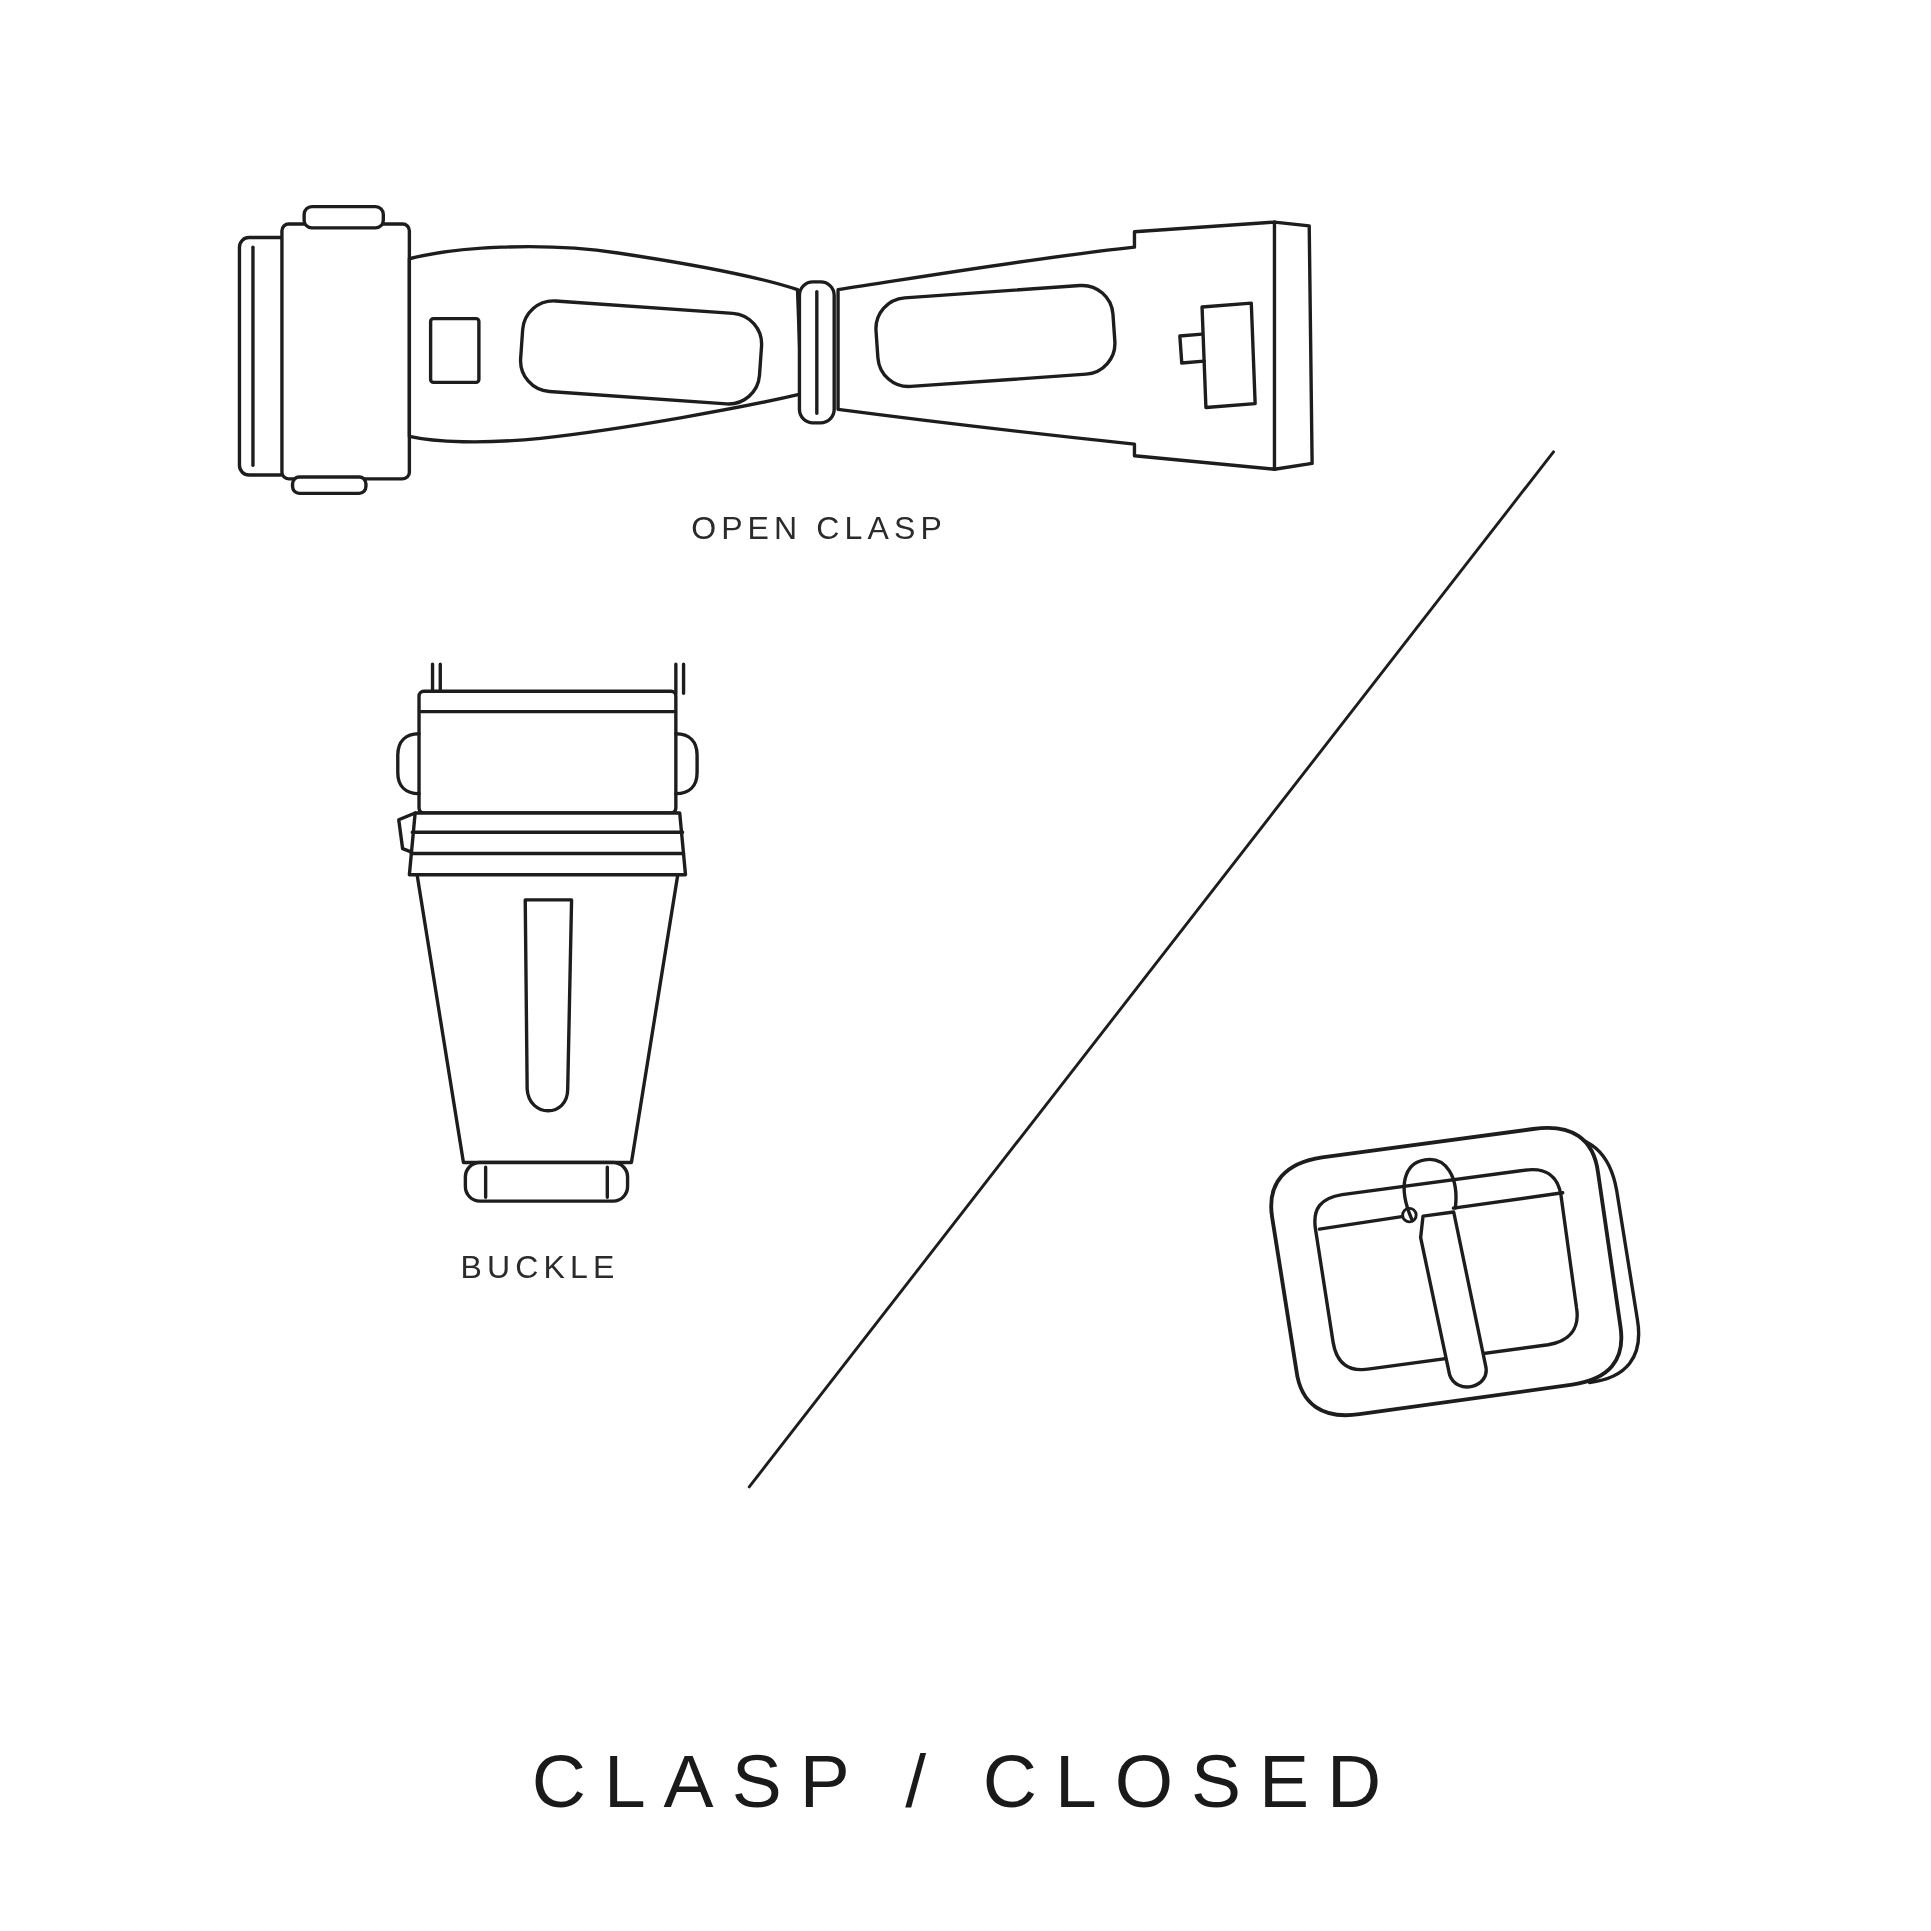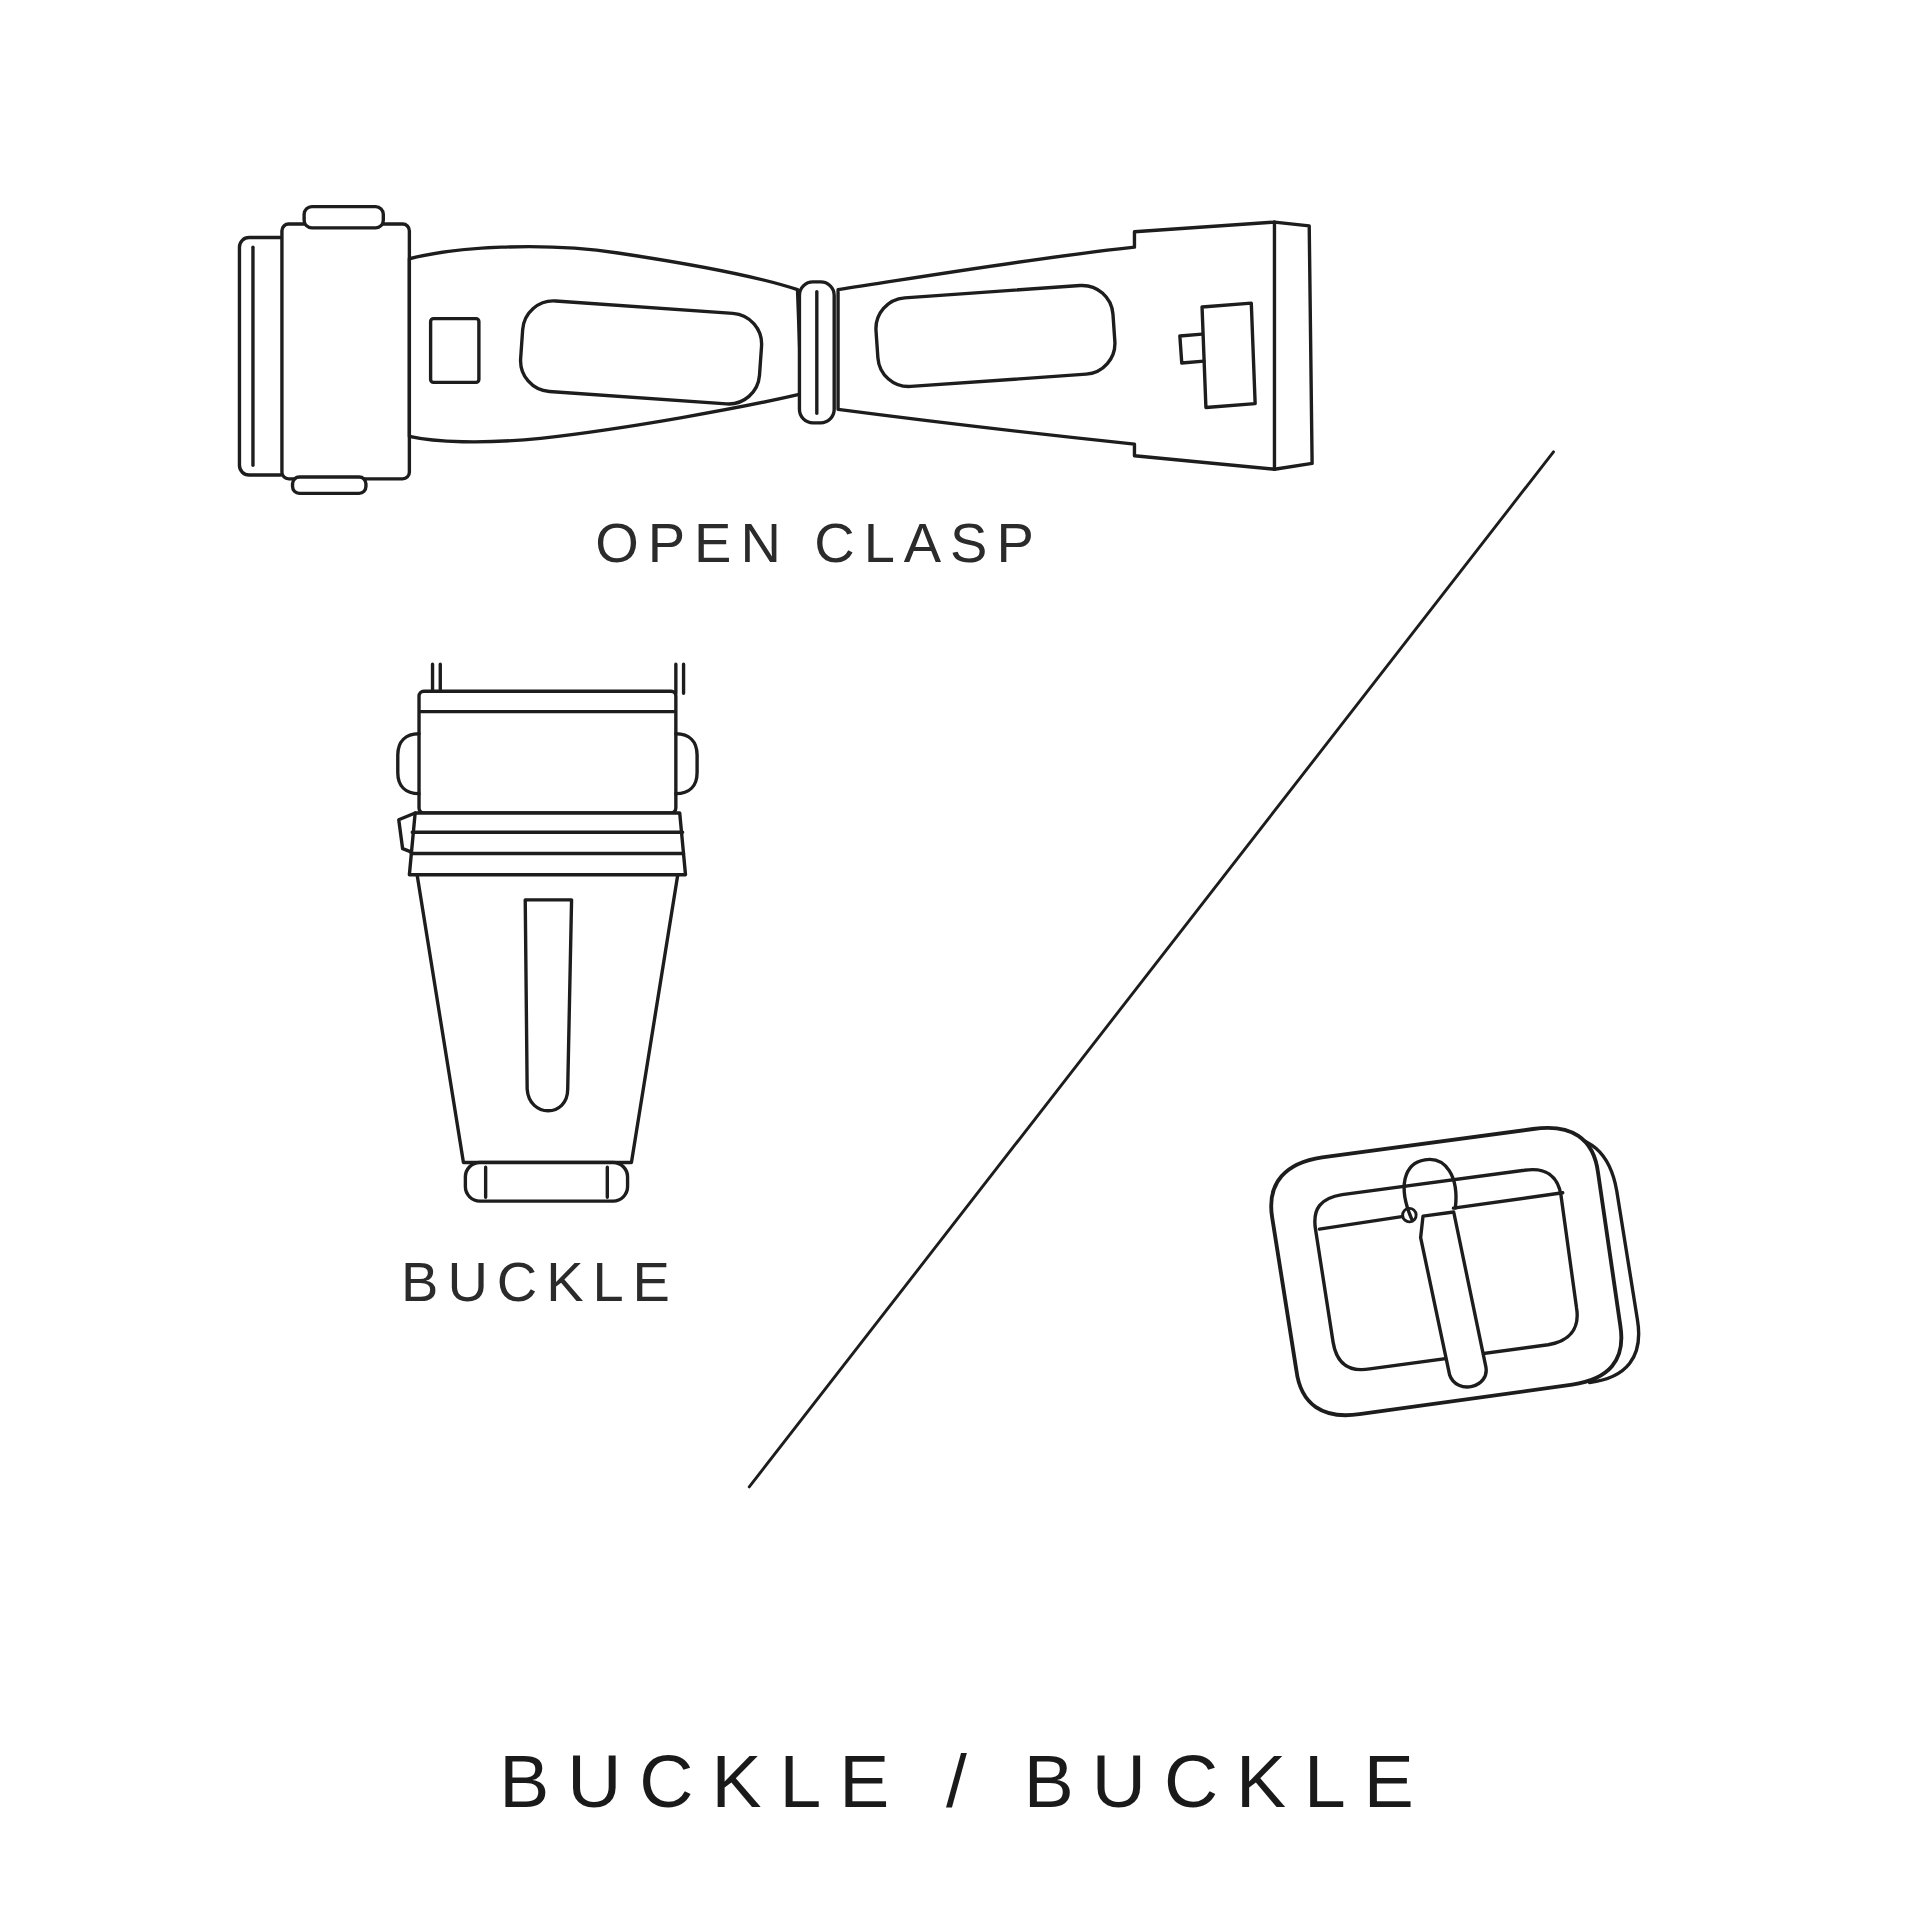--- a/index.html
+++ b/index.html
@@ -17,21 +17,21 @@
   }
   .art {
     position: absolute;
     top: 0;
     left: 0;
   }
   .caption {
     position: absolute;
     text-align: center;
     color: #2b2b2b;
-    font-size: 56px;
+    font-size: 32px;
     letter-spacing: 0.16em;
     font-weight: 500;
     white-space: nowrap;
   }
   .caption-open  { top: 510px;  left: 433px; width: 772px; }
   .caption-closed{ top: 1249px; left: 154px; width: 772px; }
   .diagram-title {
     position: absolute;
     top: 1738px;
     left: 0;
@@ -116,16 +116,16 @@
       <path stroke-width="3.5" fill="none" d="M 158 92 C 146 58, 154 34, 176 32 C 198 30, 210 52, 204 84"></path>
 
       <path stroke-width="3.5" d="M 170 90 L 202 88 L 224 250 C 227 272, 192 278, 186 256 L 166 112 Z"></path>
     </g>
   </svg>
 
   <div class="caption caption-open">OPEN CLASP</div>
 
   <div class="caption caption-closed">BUCKLE</div>
 
-  <div class="diagram-title">BUCKLE / BUCKLE</div>
+  <div class="diagram-title">CLASP / CLOSED</div>
 
 </div>
 
 
 </body></html>

